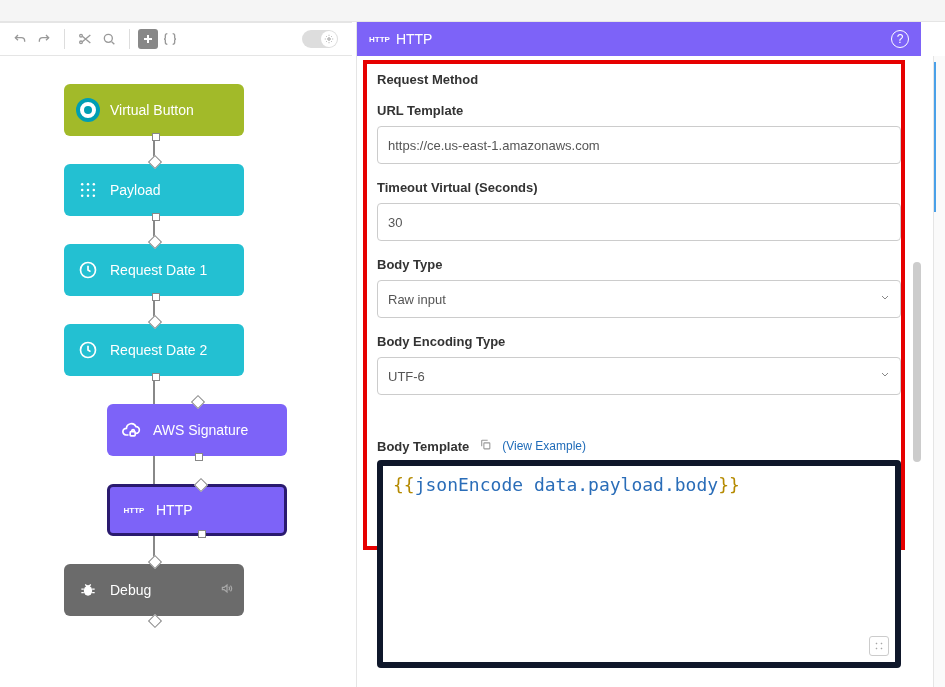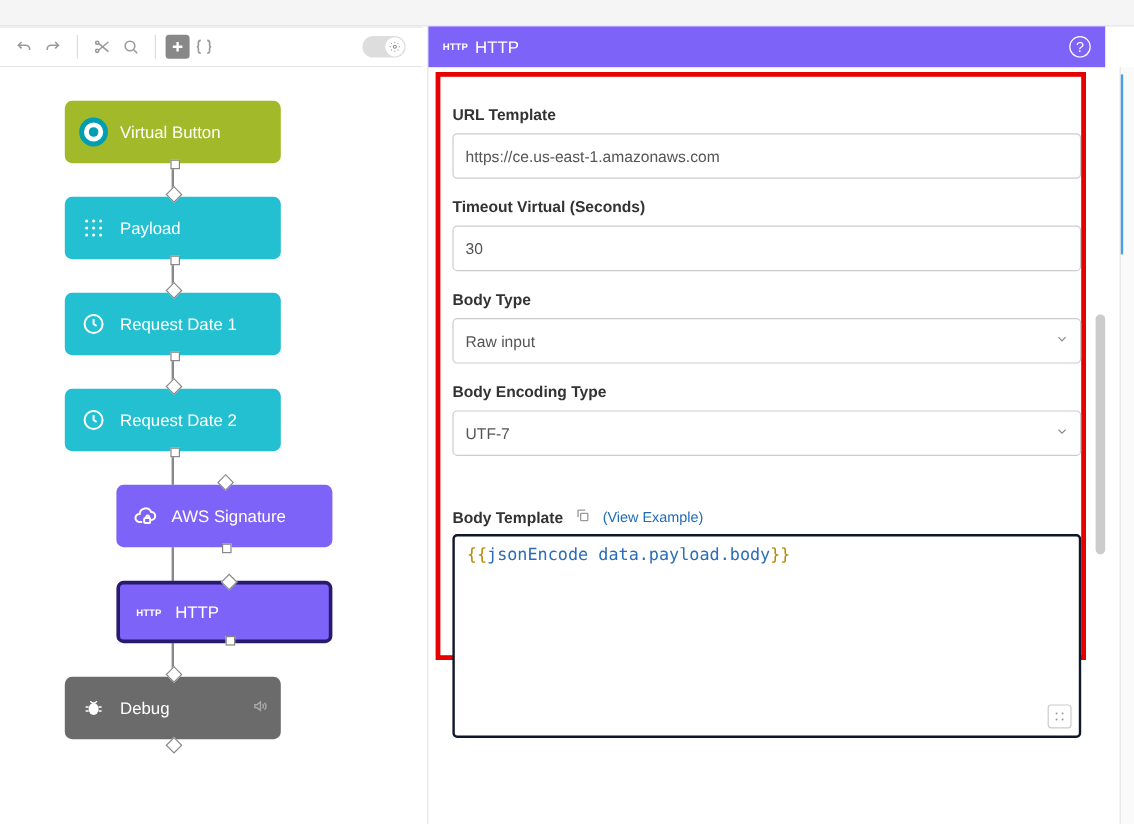--- a/index.html
+++ b/index.html
@@ -8,21 +8,21 @@
 
 .toolbar { position: absolute; top: 22px; left: 0; width: 352px; height: 34px; border-top: 1px solid #e5e5e5; border-bottom: 1px solid #e5e5e5; display: flex; align-items: center; padding: 0 8px; background: #fff; }
 .toolbar .divider { width: 1px; height: 20px; background: #ddd; margin: 0 8px; }
 .toolbar-btn { width: 24px; height: 24px; display: flex; align-items: center; justify-content: center; color: #999; cursor: pointer; }
 .toolbar-btn svg { width: 16px; height: 16px; }
 .toggle { width: 36px; height: 18px; background: #ddd; border-radius: 9px; position: relative; margin-left: auto; margin-right: 6px; display: flex; align-items: center; }
 .toggle-knob { position: absolute; right: 1px; top: 1px; width: 16px; height: 16px; background: #fff; border-radius: 50%; display: flex; align-items: center; justify-content: center; font-size: 9px; color: #888; }
 
 
 .canvas { position: absolute; top: 56px; left: 0; width: 352px; height: 631px; background: #fff; overflow: hidden; }
-.flow { position: absolute; left: 54px; top: 28px; width: 180px; }
+.flow { position: absolute; left: 64px; top: 28px; width: 180px; }
 .node { width: 180px; height: 52px; border-radius: 6px; display: flex; align-items: center; padding: 0 12px; color: #fff; font-size: 14px; position: relative; margin-bottom: 28px; }
 .node .node-icon { width: 24px; height: 24px; margin-right: 10px; display: flex; align-items: center; justify-content: center; }
 .node .node-icon svg { width: 20px; height: 20px; }
 .node-green { background: #a2ba29; }
 .node-green .vb-circle { width: 24px; height: 24px; border-radius: 50%; background: #fff; border: 4px solid #009eb3; display: flex; align-items: center; justify-content: center; }
 .node-green .vb-dot { width: 8px; height: 8px; border-radius: 50%; background: #009eb3; }
 .node-teal { background: #23c0d2; align-items: center; }
 .node-purple { background: #7d63f8; margin-left: 43px; }
 .node-gray { background: #6b6b6b; }
 .node-selected { border: 3px solid #2a1a6f; }
@@ -41,21 +41,21 @@
 .form-label { font-weight: 600; color: #333; font-size: 13px; margin-bottom: 8px; display: block; }
 .form-control { width: 100%; height: 38px; border: 1px solid #ccc; border-radius: 4px; padding: 0 10px; font-size: 13px; color: #555; display: flex; align-items: center; background: #fff; }
 .select-wrap { position: relative; }
 .select-wrap::after { content: ""; }
 .select-caret { position: absolute; right: 10px; top: 50%; transform: translateY(-50%); color: #888; }
 .select-caret-box { position: absolute; right: 0; top: 0; height: 100%; width: 34px; border-left: 1px solid #ccc; display: flex; align-items: center; justify-content: center; color: #bbb; }
 input.form-control { outline: none; }
 .body-template-row { display: flex; align-items: center; gap: 10px; margin-bottom: 6px; margin-top: 43px; }
 .copy-icon { color: #999; cursor: pointer; }
 .view-example { color: #1f6bb8; font-size: 12px; }
-.code-box { border: 2px solid #0f172a; border-radius: 4px; height: 170px; padding: 8px 10px; font-family: Consolas, Menlo, monospace; font-size: 14px; color: #333; background: #fff; position: relative; }
+.code-box { border: 6px solid #0f172a; border-radius: 4px; height: 208px; padding: 8px 10px; font-family: Consolas, Menlo, monospace; font-size: 18px; color: #333; background: #fff; position: relative; }
 .code-box .brace { color: #b58a00; }
 .code-box .ident { color: #2a6db8; }
 .expand-btn { position: absolute; right: 6px; bottom: 6px; width: 20px; height: 20px; border: 1px solid #ccc; border-radius: 3px; display: flex; align-items: center; justify-content: center; color: #999; font-size: 10px; }
 .red-highlight { position: absolute; border: 4px solid #e60000; pointer-events: none; }
 
 
 .scrollbar-right { position: absolute; right: 0; top: 240px; width: 8px; height: 200px; background: #ccc; border-radius: 4px; }
 
 .top-strip { position: absolute; top: 0; left: 0; right: 0; height: 22px; background: #f5f5f5; border-bottom: 1px solid #e5e5e5; }
 </style>
@@ -219,20 +219,21 @@
   <div class="panel-header">
     <span class="http-tag">HTTP</span>
     <span>HTTP</span>
     <div class="help">?</div>
   </div>
   <div class="panel-body">
 
     <div class="red-highlight" style="top:4px;left:6px;width:542px;height:490px;"></div>
 
     <div class="form-group">
+      <label class="form-label">Request Method</label>
     </div>
 
     <div class="form-group">
       <label class="form-label">URL Template</label>
       <input class="form-control" value="https://ce.us-east-1.amazonaws.com" style="">
     </div>
 
     <div class="form-group">
       <label class="form-label">Timeout Virtual (Seconds)</label>
       <input class="form-control" value="30" style="">
@@ -249,21 +250,21 @@
               <path d="M6 9l6 6 6-6"></path>
             </svg>
         </div>
       </div>
     </div>
 
     <div class="form-group">
       <label class="form-label">Body Encoding Type</label>
       <div class="select-wrap">
         <div class="form-control">
-            <span>UTF-7</span>
+            <span>UTF-6</span>
           </div>
         <div class="select-caret">
           <svg width="12" height="12" viewBox="0 0 24 24" fill="none" stroke="currentColor" stroke-width="2">
               <path d="M6 9l6 6 6-6"></path>
             </svg>
         </div>
       </div>
     </div>
 
     <div class="form-group" style="margin-bottom:6px;">

